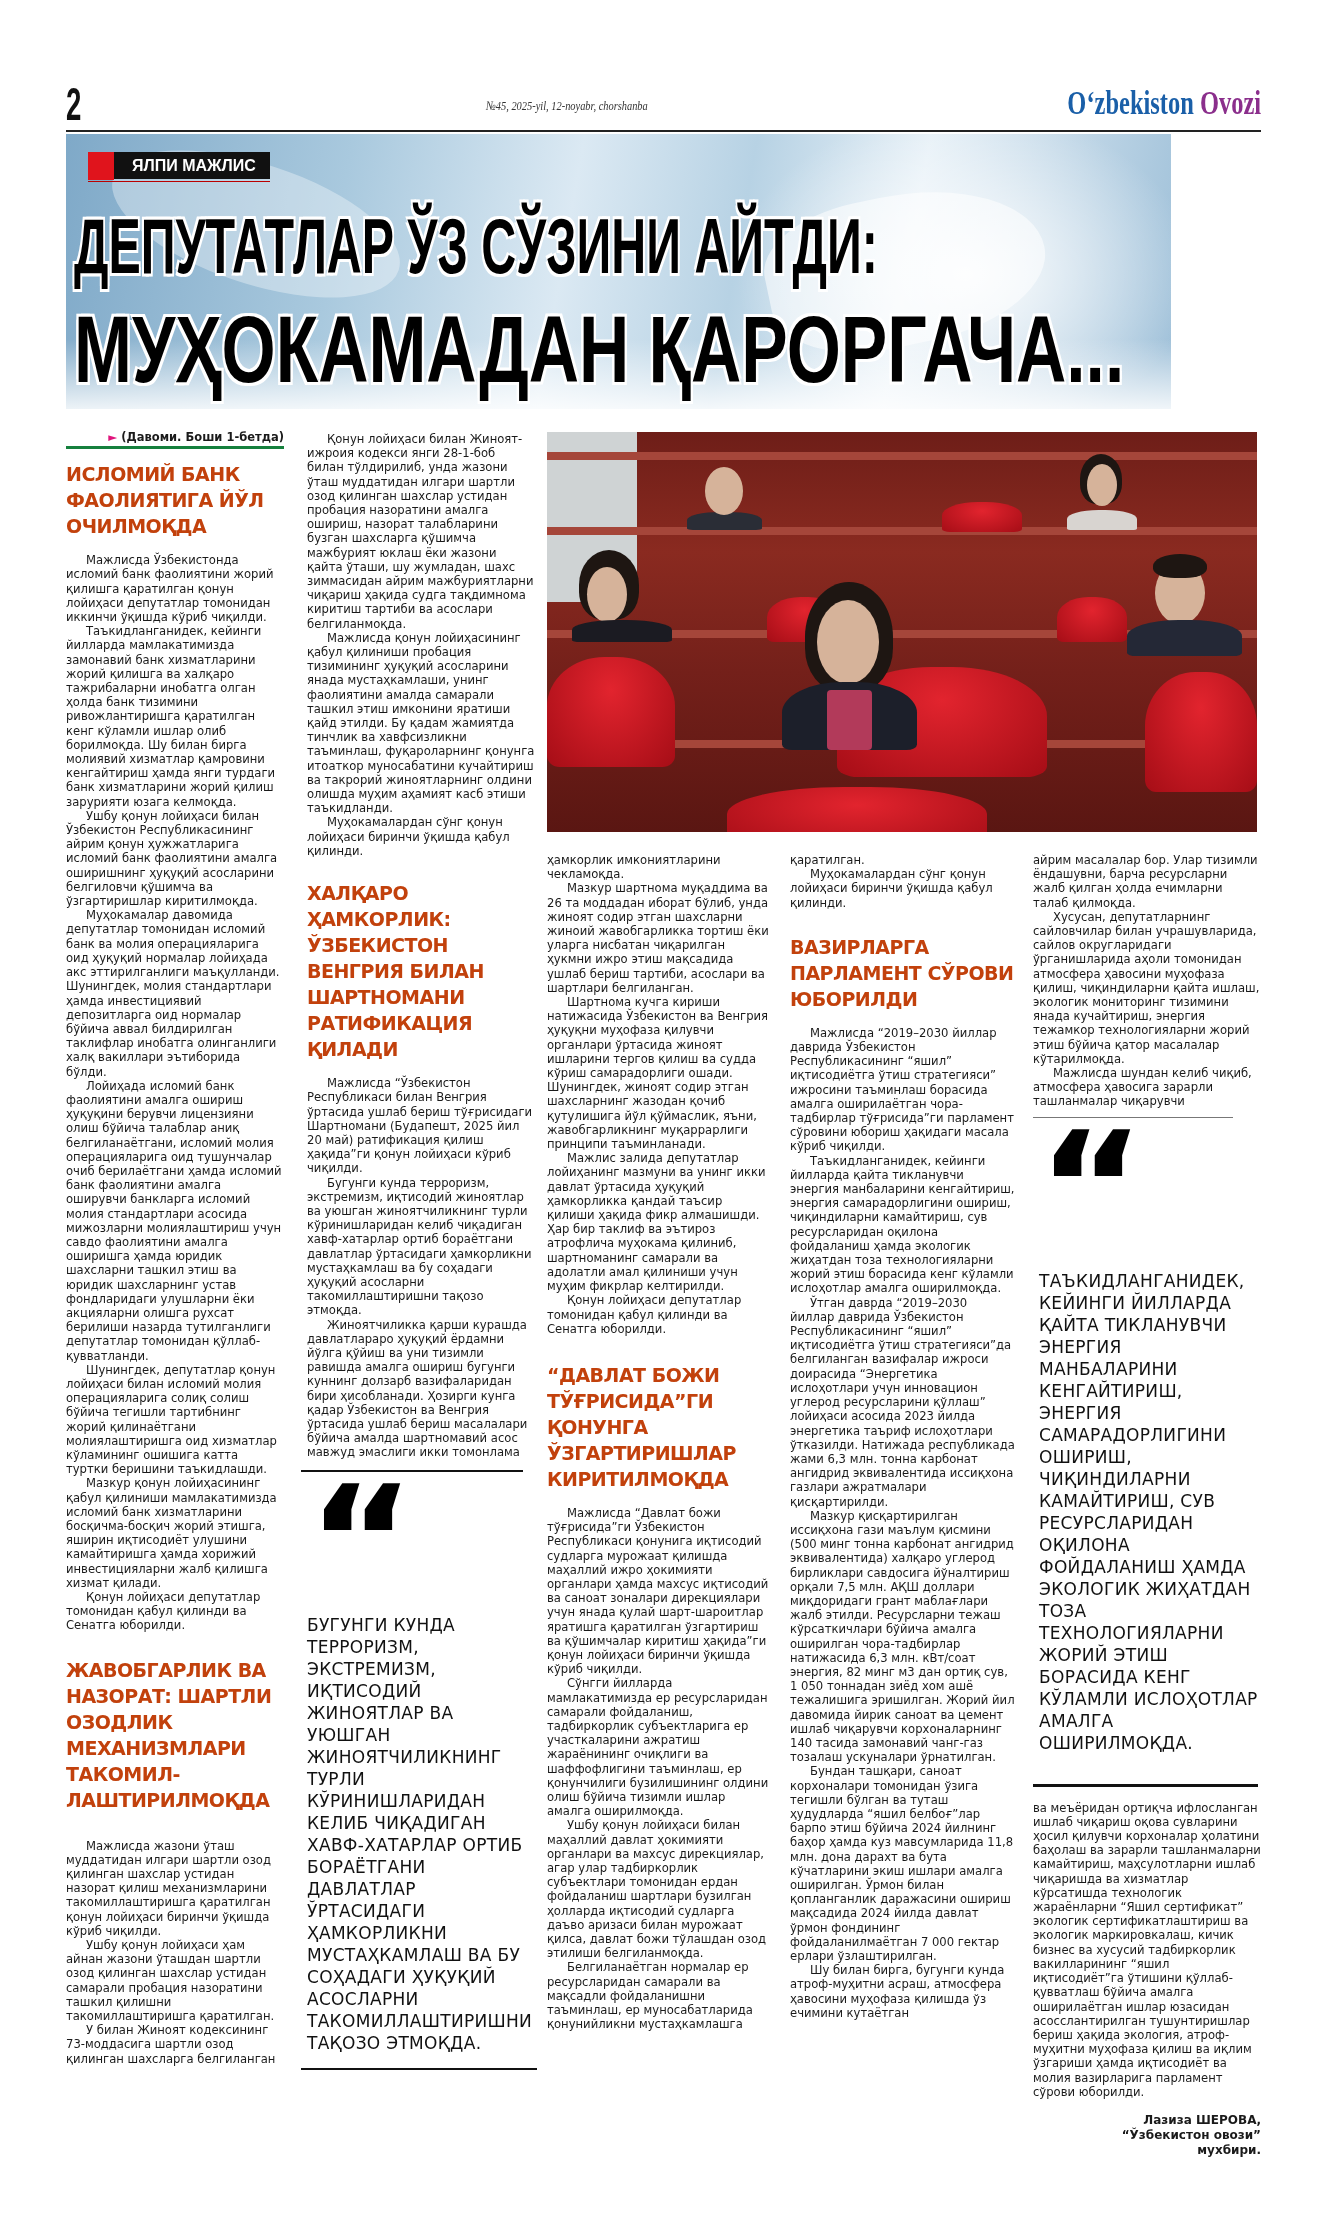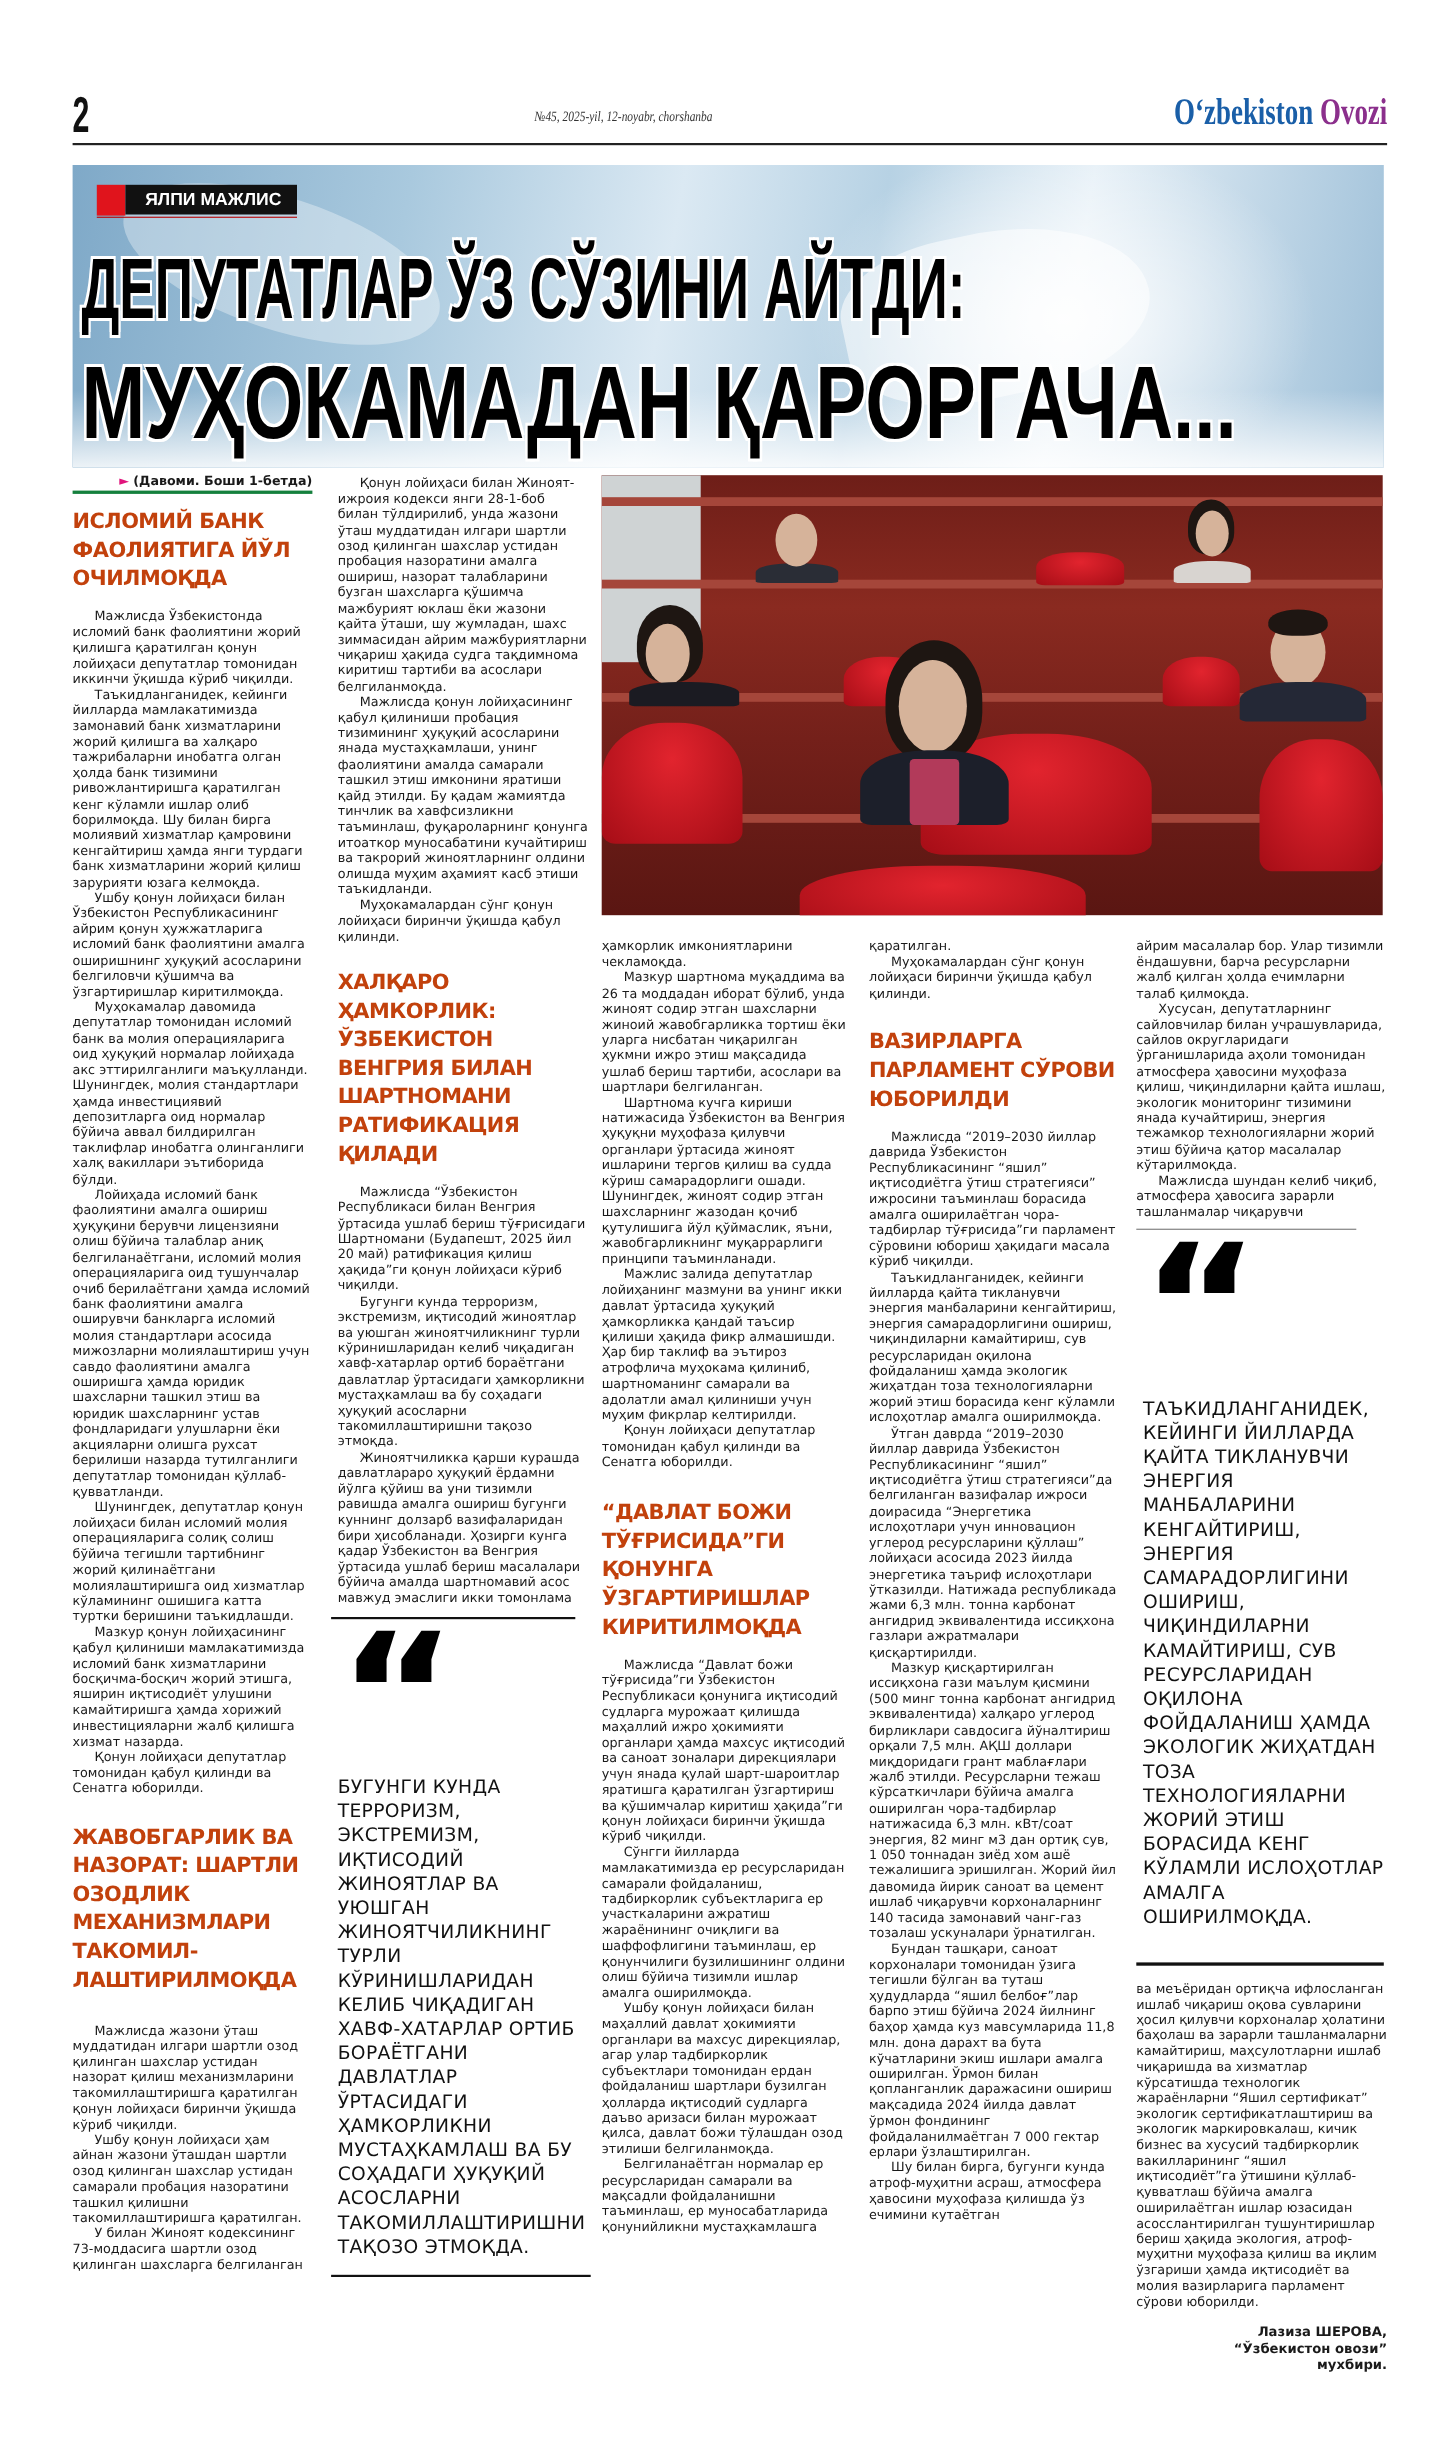--- a/index.html
+++ b/index.html
@@ -6,21 +6,21 @@
   html, body { width: 1323px; height: 2219px; background: #ffffff; overflow: hidden; }
   body { position: relative; font-family: "DejaVu Sans", sans-serif; color: #111; }
 
   .masthead { position: absolute; left: 66px; top: 80px; width: 1195px; height: 52px; border-bottom: 2px solid #222; }
   .page-num { position: absolute; left: 0; top: 0; font-family: "Liberation Sans", sans-serif; font-weight: bold; font-size: 46px; line-height: 48px; transform: scaleX(0.6); transform-origin: left; }
   .issue { position: absolute; left: 420px; top: 18px; font-family: "Liberation Serif", serif; font-style: italic; font-size: 13px; color: #333; transform: scaleX(0.8); transform-origin: left; }
   .brand { position: absolute; right: 0; top: 4px; font-family: "Liberation Serif", serif; font-weight: bold; font-size: 34px; transform: scaleX(0.72); transform-origin: right; white-space: nowrap; }
   .brand .b1 { color: #1a5fa8; }
   .brand .b2 { color: #8b2f8c; }
 
-  .banner { position: absolute; left: 66px; top: 150px; width: 1192px; height: 275px; overflow: hidden;
+  .banner { position: absolute; left: 66px; top: 134px; width: 1105px; height: 275px; overflow: hidden;
     background: linear-gradient(100deg, #7fa9c8 0%, #a9c9de 25%, #dbe9f3 45%, #b7d2e4 60%, #e6f0f7 75%, #9dbfd8 100%); }
   .banner .glow { position: absolute; left: 650px; top: -40px; width: 500px; height: 360px; background: radial-gradient(ellipse at center, rgba(255,255,255,0.9), rgba(255,255,255,0) 65%); }
   .banner .map1 { position: absolute; left: 700px; top: 60px; width: 280px; height: 150px; background: rgba(255,255,255,0.55); border-radius: 40% 60% 50% 45%; transform: rotate(-12deg); }
   .banner .map2 { position: absolute; left: 40px; top: 30px; width: 300px; height: 120px; background: rgba(255,255,255,0.35); border-radius: 50%; transform: rotate(18deg); }
   .banner .fade { position: absolute; left: 0; bottom: 0; width: 100%; height: 70px; background: linear-gradient(180deg, rgba(255,255,255,0), rgba(255,255,255,0.85)); }
   .rubric { position: absolute; left: 22px; top: 18px; height: 30px; display: flex; border-bottom: 1px solid #b00; padding-bottom: 2px; }
   .rubric .red { width: 26px; height: 28px; background: #e0141c; }
   .rubric .lbl { background: #111; color: #fff; font-family: "Liberation Sans", sans-serif; font-weight: bold; font-size: 16px; line-height: 28px; padding: 0 14px 0 18px; }
   .headline1 { position: absolute; left: 8px; top: 72px; font-family: "Liberation Sans", sans-serif; font-weight: bold; font-size: 78px; line-height: 80px; color: #000;
     transform: scaleX(0.62); transform-origin: left; white-space: nowrap; text-shadow: 3px 3px 0 #fff, -3px -3px 0 #fff, 3px -3px 0 #fff, -3px 3px 0 #fff; }
@@ -111,21 +111,21 @@
 
 <div class="col c1">
   <div class="cont"><span class="arrow">► </span><span>(Давоми. Боши 1-бетда)</span></div>
   <h2>ИСЛОМИЙ БАНК ФАОЛИЯТИГА ЙЎЛ ОЧИЛМОҚДА</h2>
   <p>Мажлисда Ўзбекистонда исломий банк фаолиятини жорий қилишга қаратилган қонун лойиҳаси депутатлар томонидан иккинчи ўқишда кўриб чиқилди.</p>
   <p>Таъкидланганидек, кейинги йилларда мамлакатимизда замонавий банк хизматларини жорий қилишга ва халқаро тажрибаларни инобатга олган ҳолда банк тизимини ривожлантиришга қаратилган кенг кўламли ишлар олиб борилмоқда. Шу билан бирга молиявий хизматлар қамровини кенгайтириш ҳамда янги турдаги банк хизматларини жорий қилиш зарурияти юзага келмоқда.</p>
   <p>Ушбу қонун лойиҳаси билан Ўзбекистон Республикасининг айрим қонун ҳужжатларига исломий банк фаолиятини амалга оширишнинг ҳуқуқий асосларини белгиловчи қўшимча ва ўзгартиришлар киритилмоқда.</p>
   <p>Муҳокамалар давомида депутатлар томонидан исломий банк ва молия операцияларига оид ҳуқуқий нормалар лойиҳада акс эттирилганлиги маъқулланди. Шунингдек, молия стандартлари ҳамда инвестициявий депозитларга оид нормалар бўйича аввал билдирилган таклифлар инобатга олинганлиги халқ вакиллари эътиборида бўлди.</p>
   <p>Лойиҳада исломий банк фаолиятини амалга ошириш ҳуқуқини берувчи лицензияни олиш бўйича талаблар аниқ белгиланаётгани, исломий молия операцияларига оид тушунчалар очиб берилаётгани ҳамда исломий банк фаолиятини амалга оширувчи банкларга исломий молия стандартлари асосида мижозларни молиялаштириш учун савдо фаолиятини амалга оширишга ҳамда юридик шахсларни ташкил этиш ва юридик шахсларнинг устав фондларидаги улушларни ёки акцияларни олишга рухсат берилиши назарда тутилганлиги депутатлар томонидан қўллаб-қувватланди.</p>
   <p>Шунингдек, депутатлар қонун лойиҳаси билан исломий молия операцияларига солиқ солиш бўйича тегишли тартибнинг жорий қилинаётгани молиялаштиришга оид хизматлар кўламининг ошишига катта туртки беришини таъкидлашди.</p>
-  <p>Мазкур қонун лойиҳасининг қабул қилиниши мамлакатимизда исломий банк хизматларини босқичма-босқич жорий этишга, яширин иқтисодиёт улушини камайтиришга ҳамда хорижий инвестицияларни жалб қилишга хизмат назарда.</p>
+  <p>Мазкур қонун лойиҳасининг қабул қилиниши мамлакатимизда исломий банк хизматларини босқичма-босқич жорий этишга, яширин иқтисодиёт улушини камайтиришга ҳамда хорижий инвестицияларни жалб қилишга хизмат қилади.</p>
   <p>Қонун лойиҳаси депутатлар томонидан қабул қилинди ва Сенатга юборилди.</p>
   <h2 style="margin-top:24px;margin-bottom:26px">ЖАВОБГАРЛИК ВА НАЗОРАТ: ШАРТЛИ ОЗОДЛИК МЕХАНИЗМЛАРИ ТАКОМИЛ-ЛАШТИРИЛМОҚДА</h2>
   <p>Мажлисда жазони ўташ муддатидан илгари шартли озод қилинган шахслар устидан назорат қилиш механизмларини такомиллаштиришга қаратилган қонун лойиҳаси биринчи ўқишда кўриб чиқилди.</p>
   <p>Ушбу қонун лойиҳаси ҳам айнан жазони ўташдан шартли озод қилинган шахслар устидан самарали пробация назоратини ташкил қилишни такомиллаштиришга қаратилган.</p>
   <p>У билан Жиноят кодексининг 73-моддасига шартли озод қилинган шахсларга белгиланган</p>
 </div>
 
 <div class="col c2">
   <p>Қонун лойиҳаси билан Жиноят-ижроия кодекси янги 28-1-боб билан тўлдирилиб, унда жазони ўташ муддатидан илгари шартли озод қилинган шахслар устидан пробация назоратини амалга ошириш, назорат талабларини бузган шахсларга қўшимча мажбурият юклаш ёки жазони қайта ўташи, шу жумладан, шахс зиммасидан айрим мажбуриятларни чиқариш ҳақида судга тақдимнома киритиш тартиби ва асослари белгиланмоқда.</p>
   <p>Мажлисда қонун лойиҳасининг қабул қилиниши пробация тизимининг ҳуқуқий асосларини янада мустаҳкамлаши, унинг фаолиятини амалда самарали ташкил этиш имконини яратиши қайд этилди. Бу қадам жамиятда тинчлик ва хавфсизликни таъминлаш, фуқароларнинг қонунга итоаткор муносабатини кучайтириш ва такрорий жиноятларнинг олдини олишда муҳим аҳамият касб этиши таъкидланди.</p>

